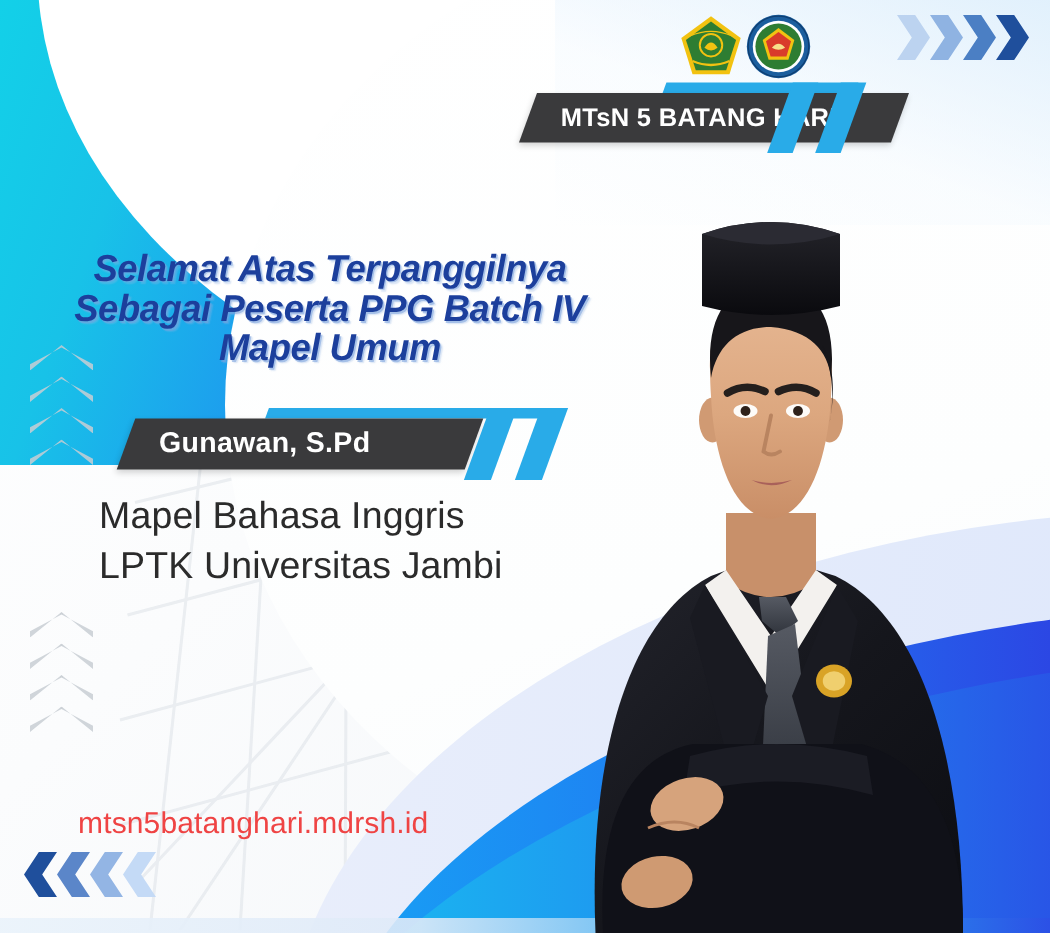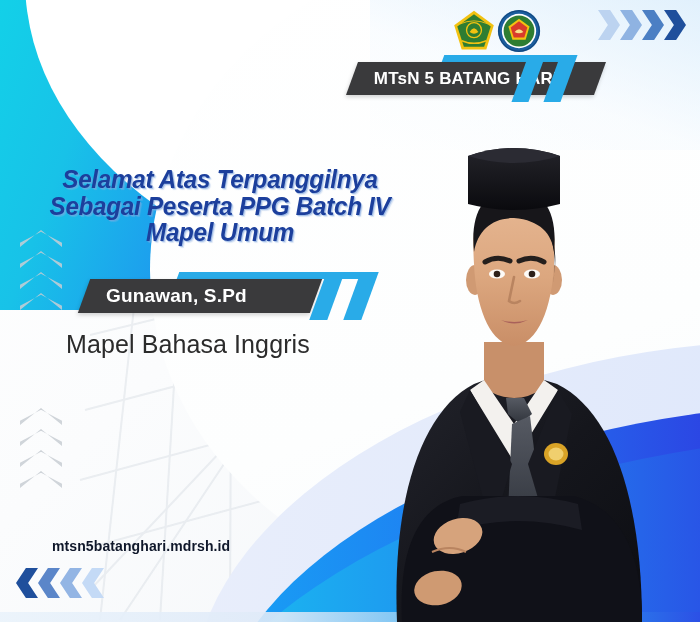--- a/index.html
+++ b/index.html
@@ -173,23 +173,22 @@
   #subtitle{
     position:absolute;left:66px;top:328px;
     font-size:25px;line-height:1.32;
     color:#2b2b2b;font-weight:normal;
     letter-spacing:.1px;
   }
   #subtitle .ln{display:block;white-space:nowrap;}
 
   #website{
     position:absolute;left:52px;top:538px;
-    font-size:14px;color:#0f172a;letter-spacing:.1px;
+    font-size:20px;color:#ef4444;letter-spacing:.1px;
     white-space:nowrap;
-    font-weight:bold;
   }
 
   
   #portrait{
     position:absolute;right:-2px;bottom:0;width:360px;height:510px;
   }
 </style>
 </head>
 <body>
 
@@ -370,20 +369,21 @@
 
   <div class="nm-bar"></div>
   <div class="banner" id="name-banner">
     <span class="lbl">Gunawan, S.Pd</span>
   </div>
   <div class="slash nm-slash-1"></div>
   <div class="slash nm-slash-2"></div>
 
   <div id="subtitle">
     <span class="ln">Mapel Bahasa Inggris</span>
+    <span class="ln">LPTK Universitas Jambi</span>
   </div>
 
   <div id="website">mtsn5batanghari.mdrsh.id</div>
 
   <div class="chev-group arrows-bl">
     <span class="a" style="color:#1f4f9c"></span>
     <span class="a" style="color:#5b86c9"></span>
     <span class="a" style="color:#93b5e4"></span>
     <span class="a" style="color:#c4daf6"></span>
   </div>

